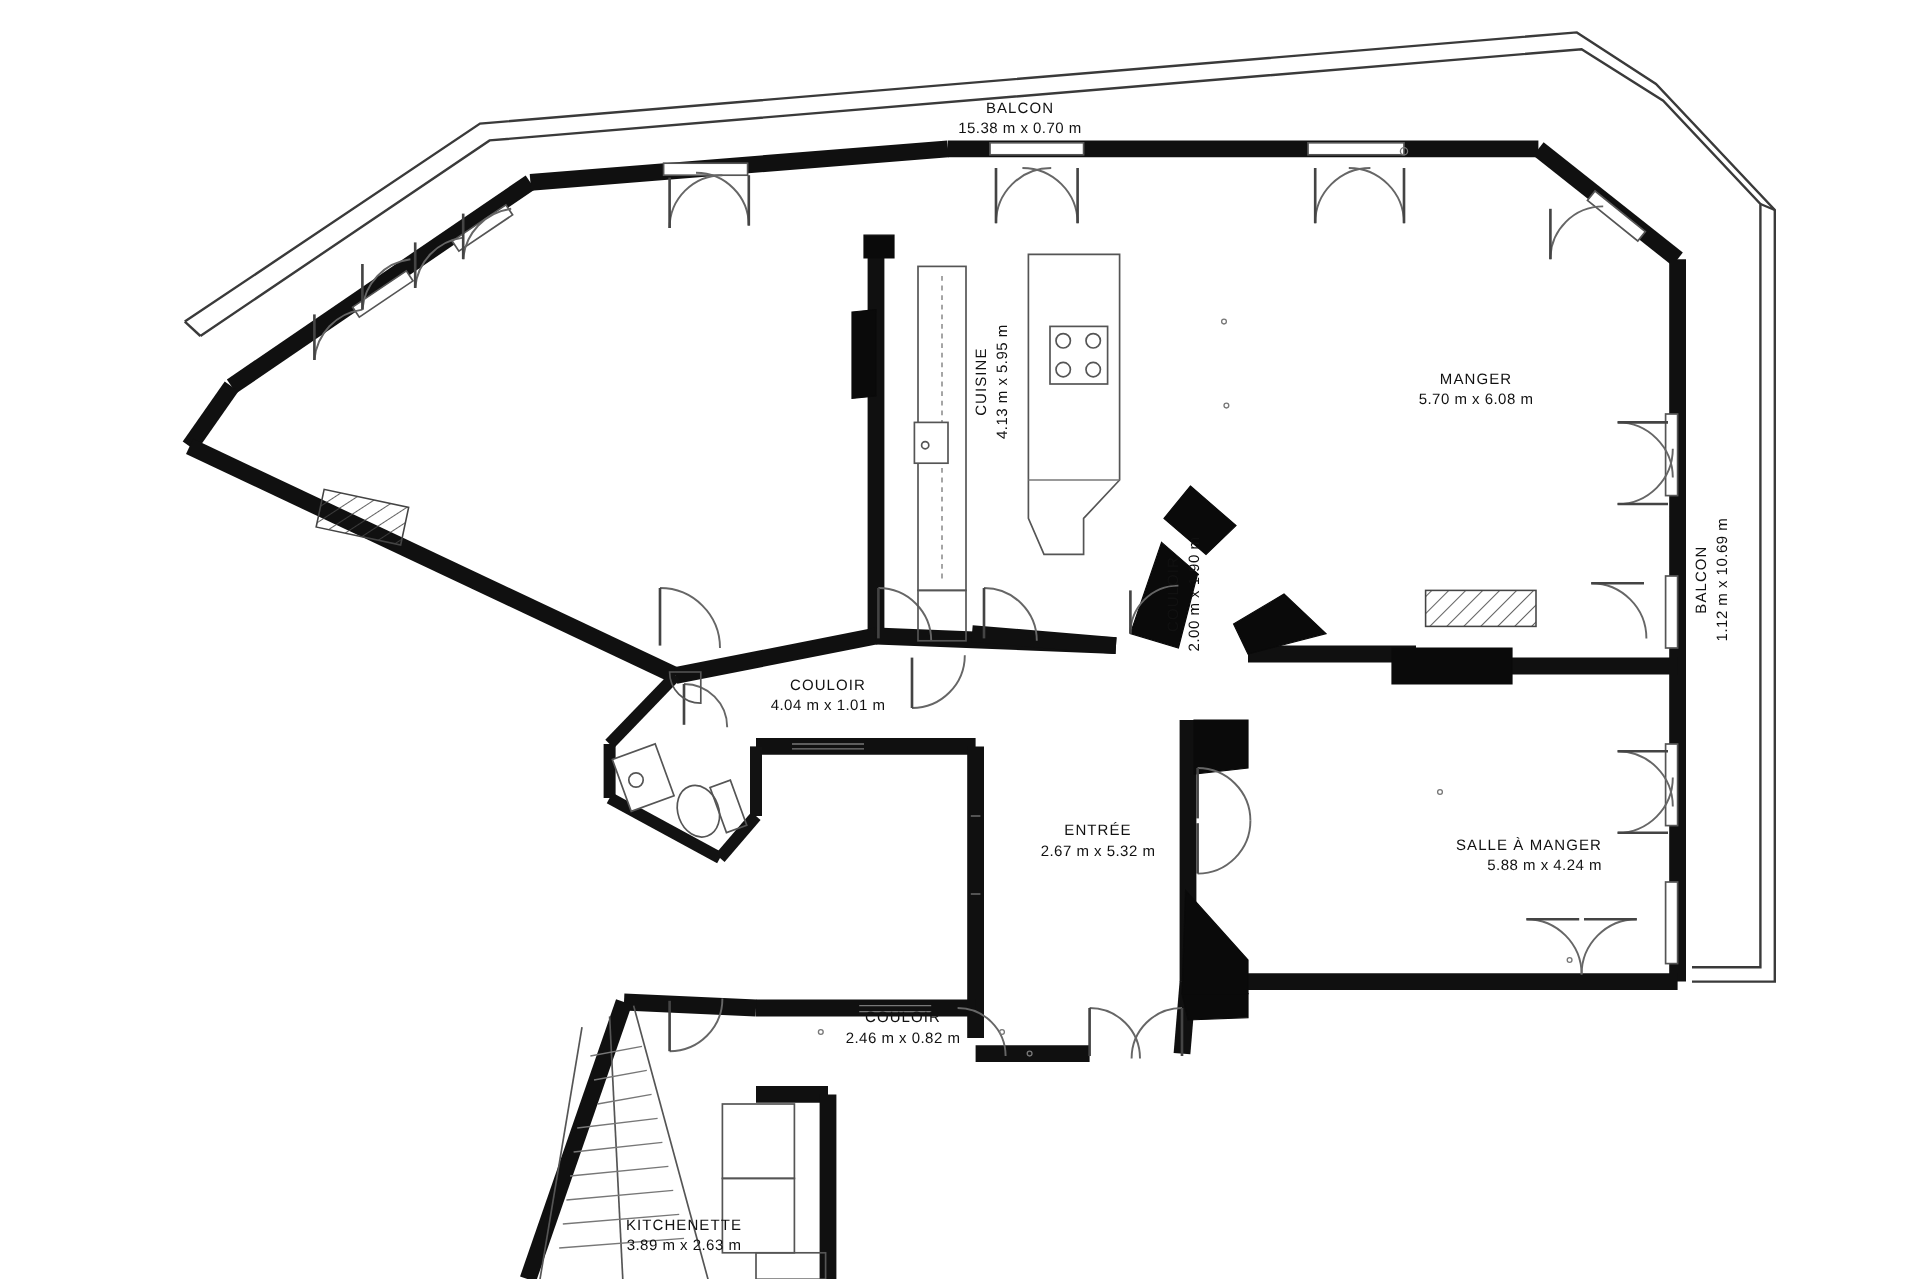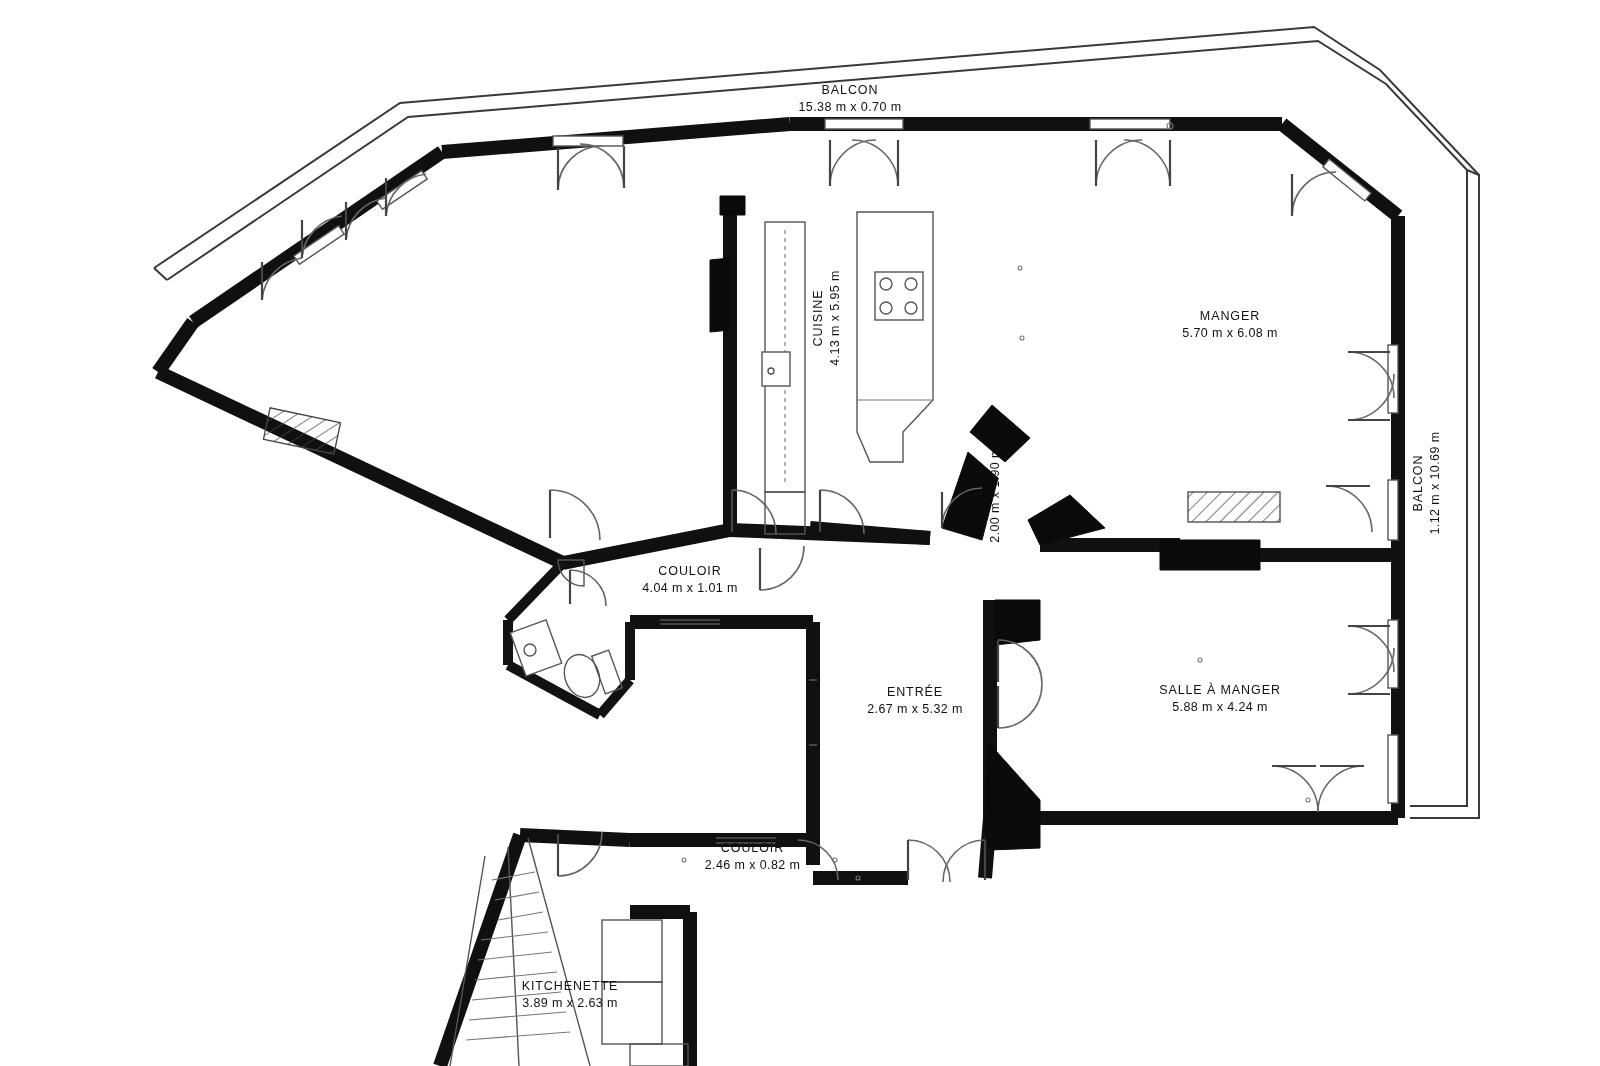--- a/index.html
+++ b/index.html
@@ -105,25 +105,25 @@
     letter-spacing: 0.4px;
     font-weight: 400;
   }
   .rot-cw {
     transform: rotate(-90deg);
     transform-origin: center center;
   }
   .lbl-balcon-top  { left: 690px;  top: 82px;  width: 260px; }
   .lbl-chambre     { left: 360px;  top: 332px; width: 260px; }
   .lbl-salon       { left: 1090px; top: 308px; width: 220px; }
-  .lbl-salle       { left: 1075px; top: 682px; width: 230px; }
+  .lbl-salle       { left: 1075px; top: 696px; width: 230px; text-align: right; }
   .lbl-entree      { left: 790px;  top: 684px; width: 190px; }
   .lbl-couloir1    { left: 555px;  top: 563px; width: 210px; }
   .lbl-couloir3    { left: 620px;  top: 840px; width: 205px; }
-  .lbl-kitchenette { left: 430px;  top: 978px; width: 220px; }
+  .lbl-kitchenette { left: 430px;  top: 1013px; width: 220px; }
   .lbl-cuisine     { left: 735px;  top: 303px; width: 120px; height: 30px; }
   .lbl-couloir2    { left: 895px;  top: 480px; width: 120px; height: 30px; }
   .lbl-balcon-right{ left: 1330px; top: 468px; width: 130px; height: 30px; }
 </style>
 </head>
 <body>
 
 <div id="plan-root">
 
   <svg id="floorplan" viewBox="0 0 1600 1066">

